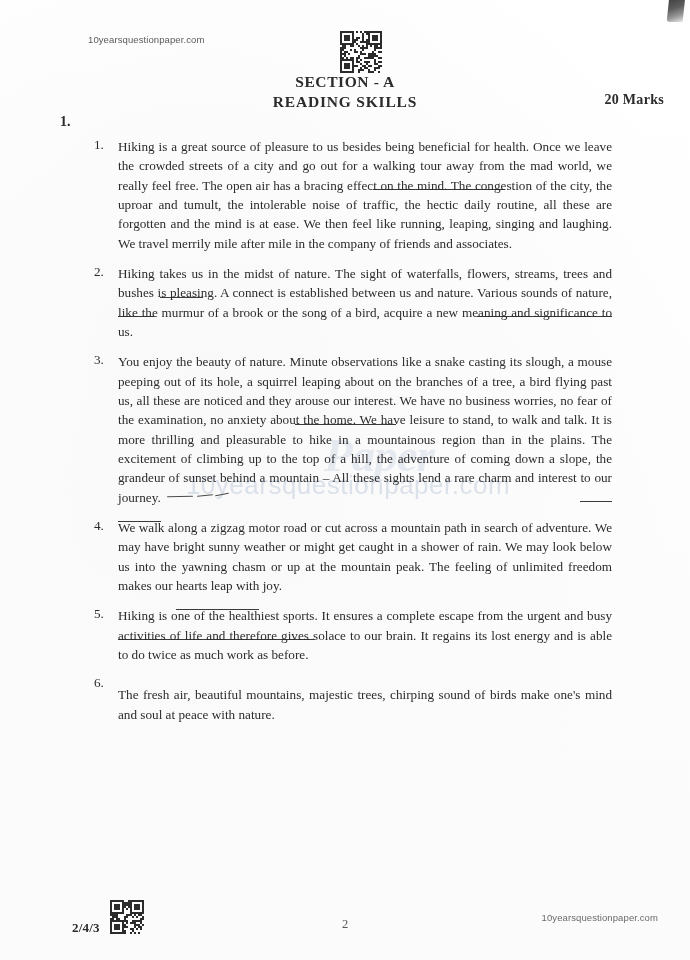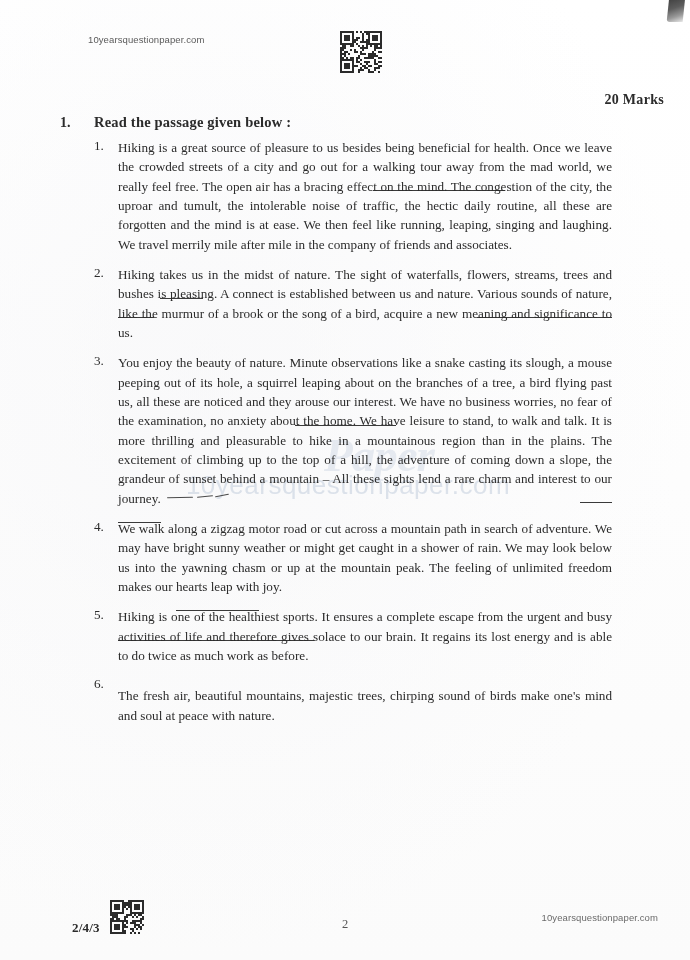--- a/index.html
+++ b/index.html
@@ -258,31 +258,32 @@
       <span class="qr-row"><span class="qr-cell qr-on"></span><span class="qr-cell qr-on"></span><span class="qr-cell qr-on"></span><span class="qr-cell qr-on"></span><span class="qr-cell qr-on"></span><span class="qr-cell qr-on"></span><span class="qr-cell qr-on"></span><span class="qr-cell qr-off"></span><span class="qr-cell qr-on"></span><span class="qr-cell qr-off"></span><span class="qr-cell qr-on"></span><span class="qr-cell qr-off"></span><span class="qr-cell qr-off"></span><span class="qr-cell qr-off"></span><span class="qr-cell qr-off"></span><span class="qr-cell qr-off"></span><span class="qr-cell qr-off"></span><span class="qr-cell qr-on"></span><span class="qr-cell qr-off"></span><span class="qr-cell qr-off"></span><span class="qr-cell qr-off"></span></span>
       <span class="qr-row"><span class="qr-cell qr-on"></span><span class="qr-cell qr-off"></span><span class="qr-cell qr-off"></span><span class="qr-cell qr-off"></span><span class="qr-cell qr-off"></span><span class="qr-cell qr-off"></span><span class="qr-cell qr-on"></span><span class="qr-cell qr-off"></span><span class="qr-cell qr-on"></span><span class="qr-cell qr-on"></span><span class="qr-cell qr-off"></span><span class="qr-cell qr-off"></span><span class="qr-cell qr-on"></span><span class="qr-cell qr-on"></span><span class="qr-cell qr-on"></span><span class="qr-cell qr-off"></span><span class="qr-cell qr-off"></span><span class="qr-cell qr-on"></span><span class="qr-cell qr-off"></span><span class="qr-cell qr-on"></span><span class="qr-cell qr-on"></span></span>
       <span class="qr-row"><span class="qr-cell qr-on"></span><span class="qr-cell qr-off"></span><span class="qr-cell qr-on"></span><span class="qr-cell qr-on"></span><span class="qr-cell qr-on"></span><span class="qr-cell qr-off"></span><span class="qr-cell qr-on"></span><span class="qr-cell qr-off"></span><span class="qr-cell qr-off"></span><span class="qr-cell qr-off"></span><span class="qr-cell qr-on"></span><span class="qr-cell qr-off"></span><span class="qr-cell qr-off"></span><span class="qr-cell qr-on"></span><span class="qr-cell qr-off"></span><span class="qr-cell qr-off"></span><span class="qr-cell qr-off"></span><span class="qr-cell qr-on"></span><span class="qr-cell qr-on"></span><span class="qr-cell qr-off"></span><span class="qr-cell qr-off"></span></span>
       <span class="qr-row"><span class="qr-cell qr-on"></span><span class="qr-cell qr-off"></span><span class="qr-cell qr-on"></span><span class="qr-cell qr-on"></span><span class="qr-cell qr-on"></span><span class="qr-cell qr-off"></span><span class="qr-cell qr-on"></span><span class="qr-cell qr-on"></span><span class="qr-cell qr-on"></span><span class="qr-cell qr-off"></span><span class="qr-cell qr-off"></span><span class="qr-cell qr-on"></span><span class="qr-cell qr-on"></span><span class="qr-cell qr-off"></span><span class="qr-cell qr-on"></span><span class="qr-cell qr-on"></span><span class="qr-cell qr-off"></span><span class="qr-cell qr-off"></span><span class="qr-cell qr-off"></span><span class="qr-cell qr-on"></span><span class="qr-cell qr-on"></span></span>
       <span class="qr-row"><span class="qr-cell qr-on"></span><span class="qr-cell qr-off"></span><span class="qr-cell qr-on"></span><span class="qr-cell qr-on"></span><span class="qr-cell qr-on"></span><span class="qr-cell qr-off"></span><span class="qr-cell qr-on"></span><span class="qr-cell qr-off"></span><span class="qr-cell qr-off"></span><span class="qr-cell qr-off"></span><span class="qr-cell qr-on"></span><span class="qr-cell qr-off"></span><span class="qr-cell qr-on"></span><span class="qr-cell qr-on"></span><span class="qr-cell qr-off"></span><span class="qr-cell qr-off"></span><span class="qr-cell qr-off"></span><span class="qr-cell qr-on"></span><span class="qr-cell qr-on"></span><span class="qr-cell qr-on"></span><span class="qr-cell qr-off"></span></span>
       <span class="qr-row"><span class="qr-cell qr-on"></span><span class="qr-cell qr-off"></span><span class="qr-cell qr-off"></span><span class="qr-cell qr-off"></span><span class="qr-cell qr-off"></span><span class="qr-cell qr-off"></span><span class="qr-cell qr-on"></span><span class="qr-cell qr-off"></span><span class="qr-cell qr-off"></span><span class="qr-cell qr-on"></span><span class="qr-cell qr-on"></span><span class="qr-cell qr-on"></span><span class="qr-cell qr-off"></span><span class="qr-cell qr-off"></span><span class="qr-cell qr-on"></span><span class="qr-cell qr-off"></span><span class="qr-cell qr-off"></span><span class="qr-cell qr-on"></span><span class="qr-cell qr-off"></span><span class="qr-cell qr-off"></span><span class="qr-cell qr-off"></span></span>
       <span class="qr-row"><span class="qr-cell qr-on"></span><span class="qr-cell qr-on"></span><span class="qr-cell qr-on"></span><span class="qr-cell qr-on"></span><span class="qr-cell qr-on"></span><span class="qr-cell qr-on"></span><span class="qr-cell qr-on"></span><span class="qr-cell qr-off"></span><span class="qr-cell qr-off"></span><span class="qr-cell qr-on"></span><span class="qr-cell qr-off"></span><span class="qr-cell qr-off"></span><span class="qr-cell qr-off"></span><span class="qr-cell qr-off"></span><span class="qr-cell qr-on"></span><span class="qr-cell qr-on"></span><span class="qr-cell qr-on"></span><span class="qr-cell qr-off"></span><span class="qr-cell qr-off"></span><span class="qr-cell qr-on"></span><span class="qr-cell qr-off"></span></span>
     </div>
 
   <div class="section-head">
+    <div class="line1">SECTION - A</div>
+    <div class="line2">READING SKILLS</div>
   </div>
 
   <div class="marks">20 Marks</div>
 
   <div class="wm-center-big">Paper</div>
   <div class="wm-center">10yearsquestionpaper.com</div>
 
   <div class="q-wrap">
     <div class="q-head">
       <div class="q-num">1.</div>
-      <div class="q-title">Read the passage given below :</div>
     </div>
     <div class="items" id="passage-items">
         <div class="item">
           <div class="item-num">1.</div>
           <div class="item-body"><span>Hiking is a great source of pleasure to us besides being beneficial for health. Once we leave the crowded streets of a city and go out for a </span><u class="pen">walking tour away from</u><span> the mad world, we really feel free. The open air has a bracing effect on the mind. The congestion of the city, the uproar and tumult, the intolerable noise of traffic, the hectic daily routine, all these are forgotten and the mind is at ease. We then feel like running, leaping, singing and laughing. We travel merrily mile after mile in the company of friends and associates.</span></div>
         </div>
         <div class="item">
           <div class="item-num">2.</div>
           <div class="item-body"><span>Hiking </span><u class="pen">takes us</u><span> in the midst of nature. The sight of waterfalls, flowers, streams, trees and </span><u class="pen">bushes</u><span> is pleasing. A connect is established between us and nature. </span><u class="pen">Various sounds of nature,</u><span> like the murmur of a brook or the song of a bird, acquire a new meaning and significance to us.</span></div>
         </div>

